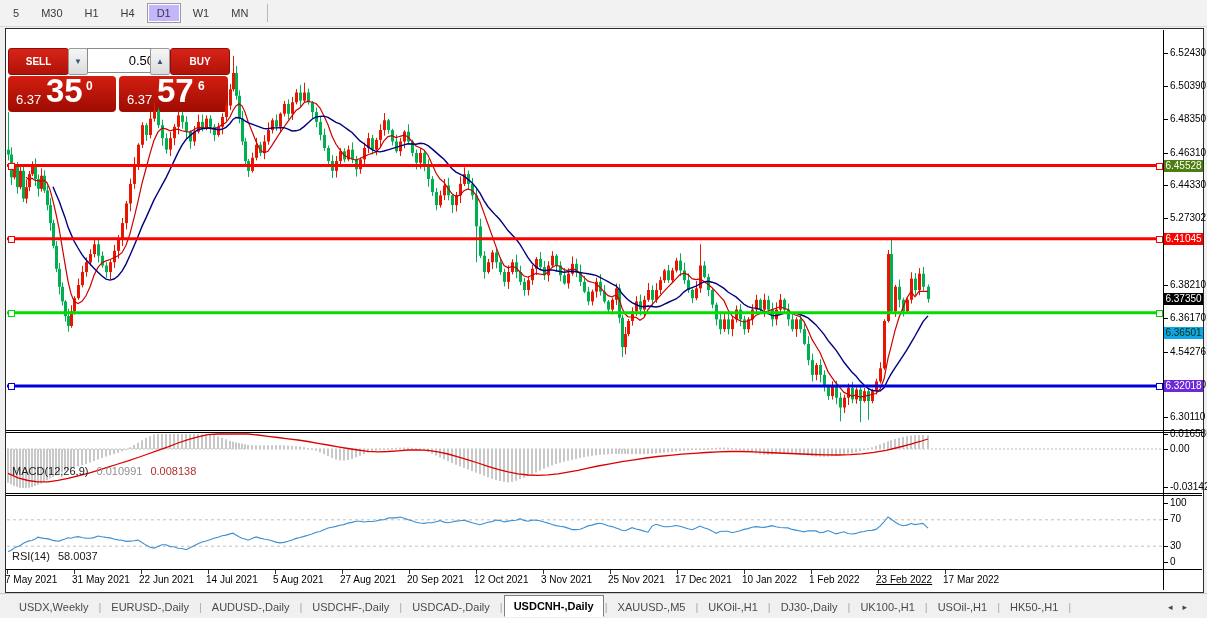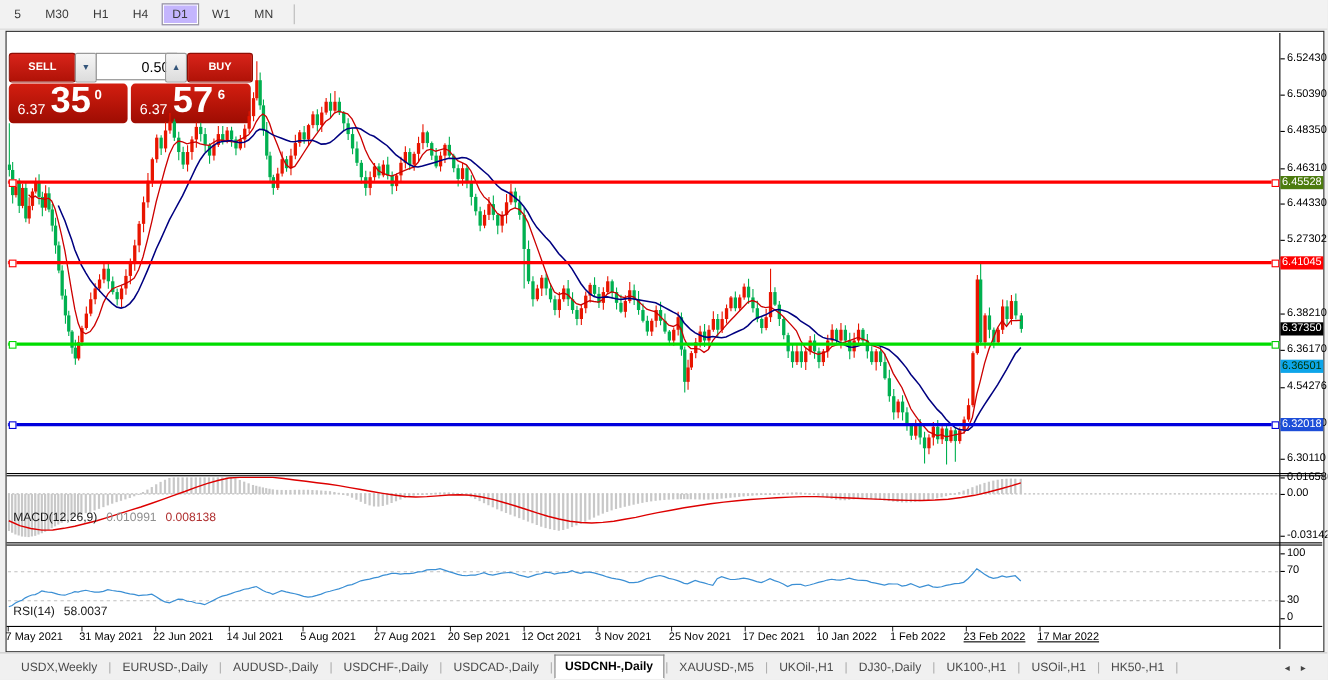--- a/index.html
+++ b/index.html
@@ -855,21 +855,21 @@
       <div class="p-tick" style="top: 378.822px;">6.32090</div>
       <div class="p-tick" style="top: 411.137px;">6.30110</div>
       <div class="axis-marker" style="top: 162.5px; border: 1px solid rgb(255, 0, 0);"></div>
       <div class="axis-label" style="top: 159.5px; background: #4d7c0f; color: rgb(255, 255, 255);">6.45528</div>
       <div class="axis-marker" style="top: 235.667px; border: 1px solid rgb(255, 0, 0);"></div>
       <div class="axis-label" style="top: 232.667px; background: rgb(255, 0, 0); color: rgb(255, 255, 255);">6.41045</div>
       <div class="axis-label" style="top: 292.973px; background: rgb(0, 0, 0); color: rgb(255, 255, 255);">6.37350</div>
       <div class="axis-marker" style="top: 309.83px; border: 1px solid rgb(0, 204, 0);"></div>
       <div class="axis-label" style="top: 306.83px; background: #0ea5e9; color: rgb(0, 51, 0); margin-top: 20px;">6.36501</div>
       <div class="axis-marker" style="top: 382.997px; border: 1px solid rgb(0, 0, 224);"></div>
-      <div class="axis-label" style="top: 379.997px; background: #1d4ed8; color: rgb(255, 255, 255);">6.32018</div>
+      <div class="axis-label" style="top: 379.997px; background: #6d28d9; color: rgb(255, 255, 255);">6.32018</div>
       <div class="p-tick" style="top: 428px;">0.016586</div>
       <div class="p-tick" style="top: 443px;">0.00</div>
       <div class="p-tick" style="top: 481px;">-0.03142</div>
       <div class="p-tick" style="top: 497px;">100</div>
       <div class="p-tick" style="top: 513px;">70</div>
       <div class="p-tick" style="top: 540px;">30</div>
       <div class="p-tick" style="top: 556px;">0</div>
     </div>
   <div id="time-axis">
       <div class="t-tick" style="left: 7px;"></div>
@@ -894,21 +894,21 @@
       <div class="t-label" style="left: 608px;">25 Nov 2021</div>
       <div class="t-tick" style="left: 677px;"></div>
       <div class="t-label" style="left: 675px;">17 Dec 2021</div>
       <div class="t-tick" style="left: 744px;"></div>
       <div class="t-label" style="left: 742px;">10 Jan 2022</div>
       <div class="t-tick" style="left: 811px;"></div>
       <div class="t-label" style="left: 809px;">1 Feb 2022</div>
       <div class="t-tick" style="left: 878px;"></div>
       <div class="t-label" style="left: 876px; text-decoration: underline;">23 Feb 2022</div>
       <div class="t-tick" style="left: 945px;"></div>
-      <div class="t-label" style="left: 943px; text-decoration: underline;">17 Mar 2022</div>
+      <div class="t-label" style="left: 943px;">17 Mar 2022</div>
     </div>
 
   <div id="tabbar">
       <div style="width:10px"></div>
       <div class="tab">USDX,Weekly</div>
       <span class="tab-sep">|</span>
       <div class="tab">EURUSD-,Daily</div>
       <span class="tab-sep">|</span>
       <div class="tab">AUDUSD-,Daily</div>
       <span class="tab-sep">|</span>

